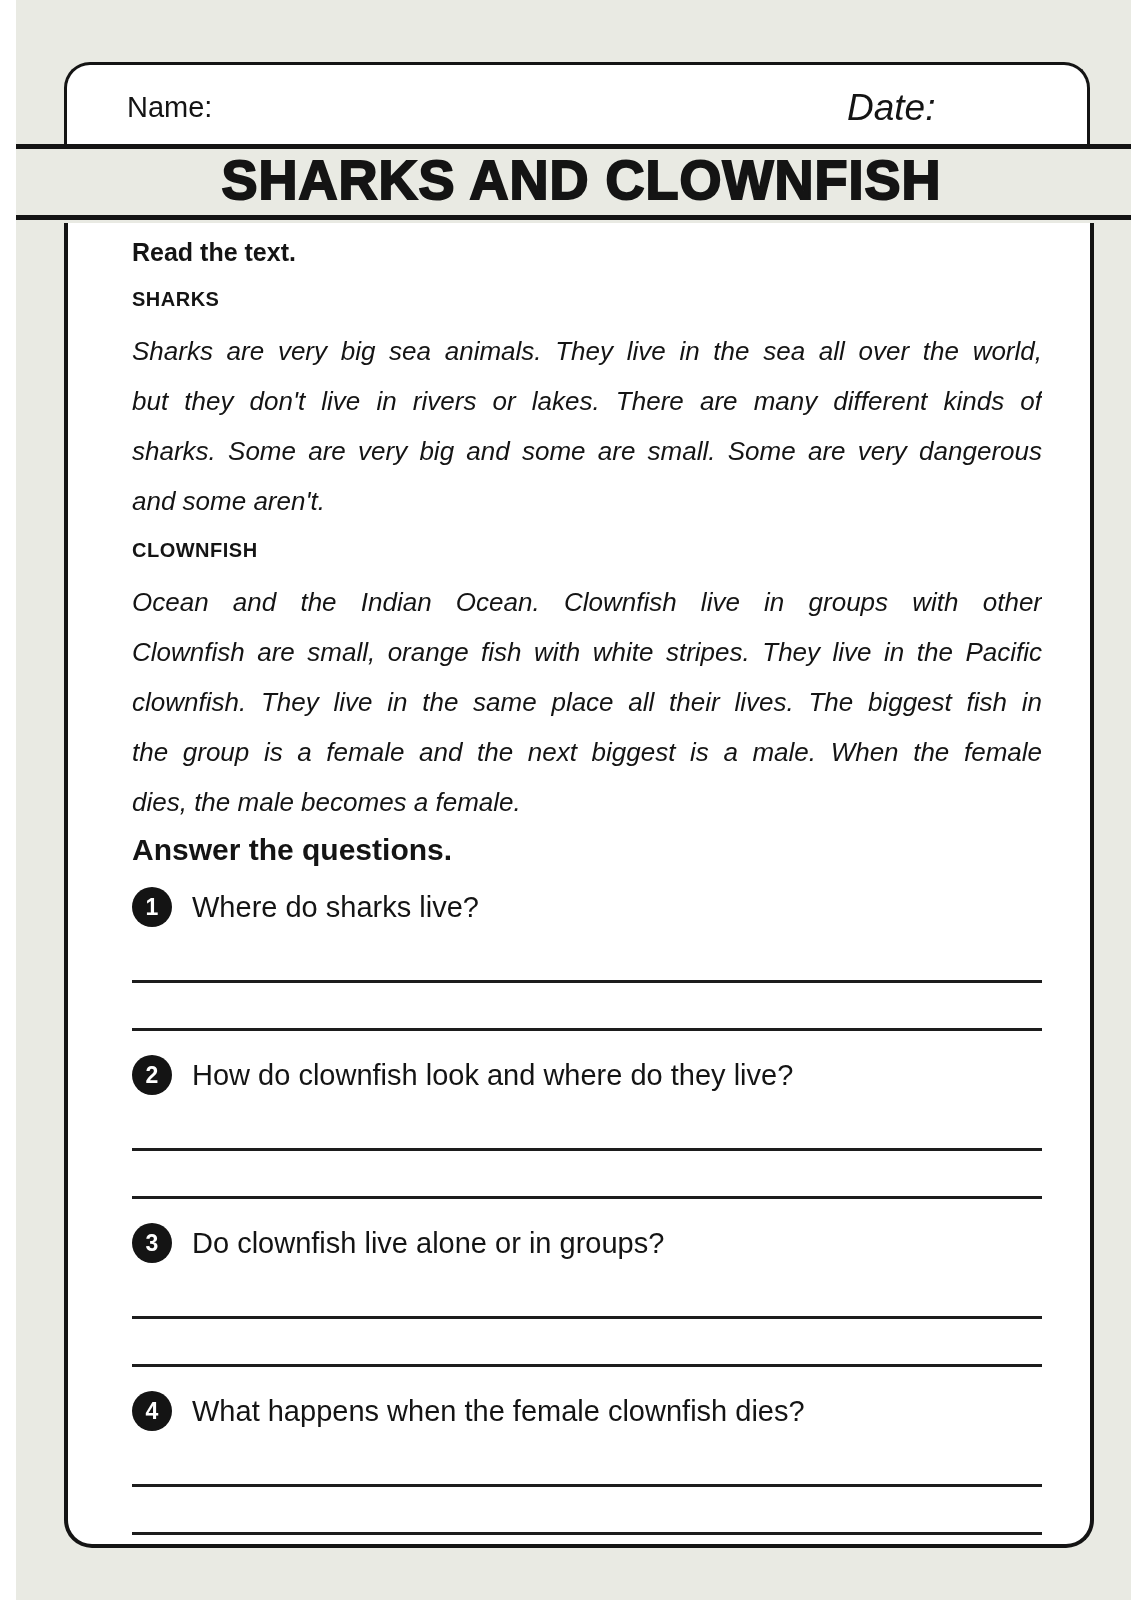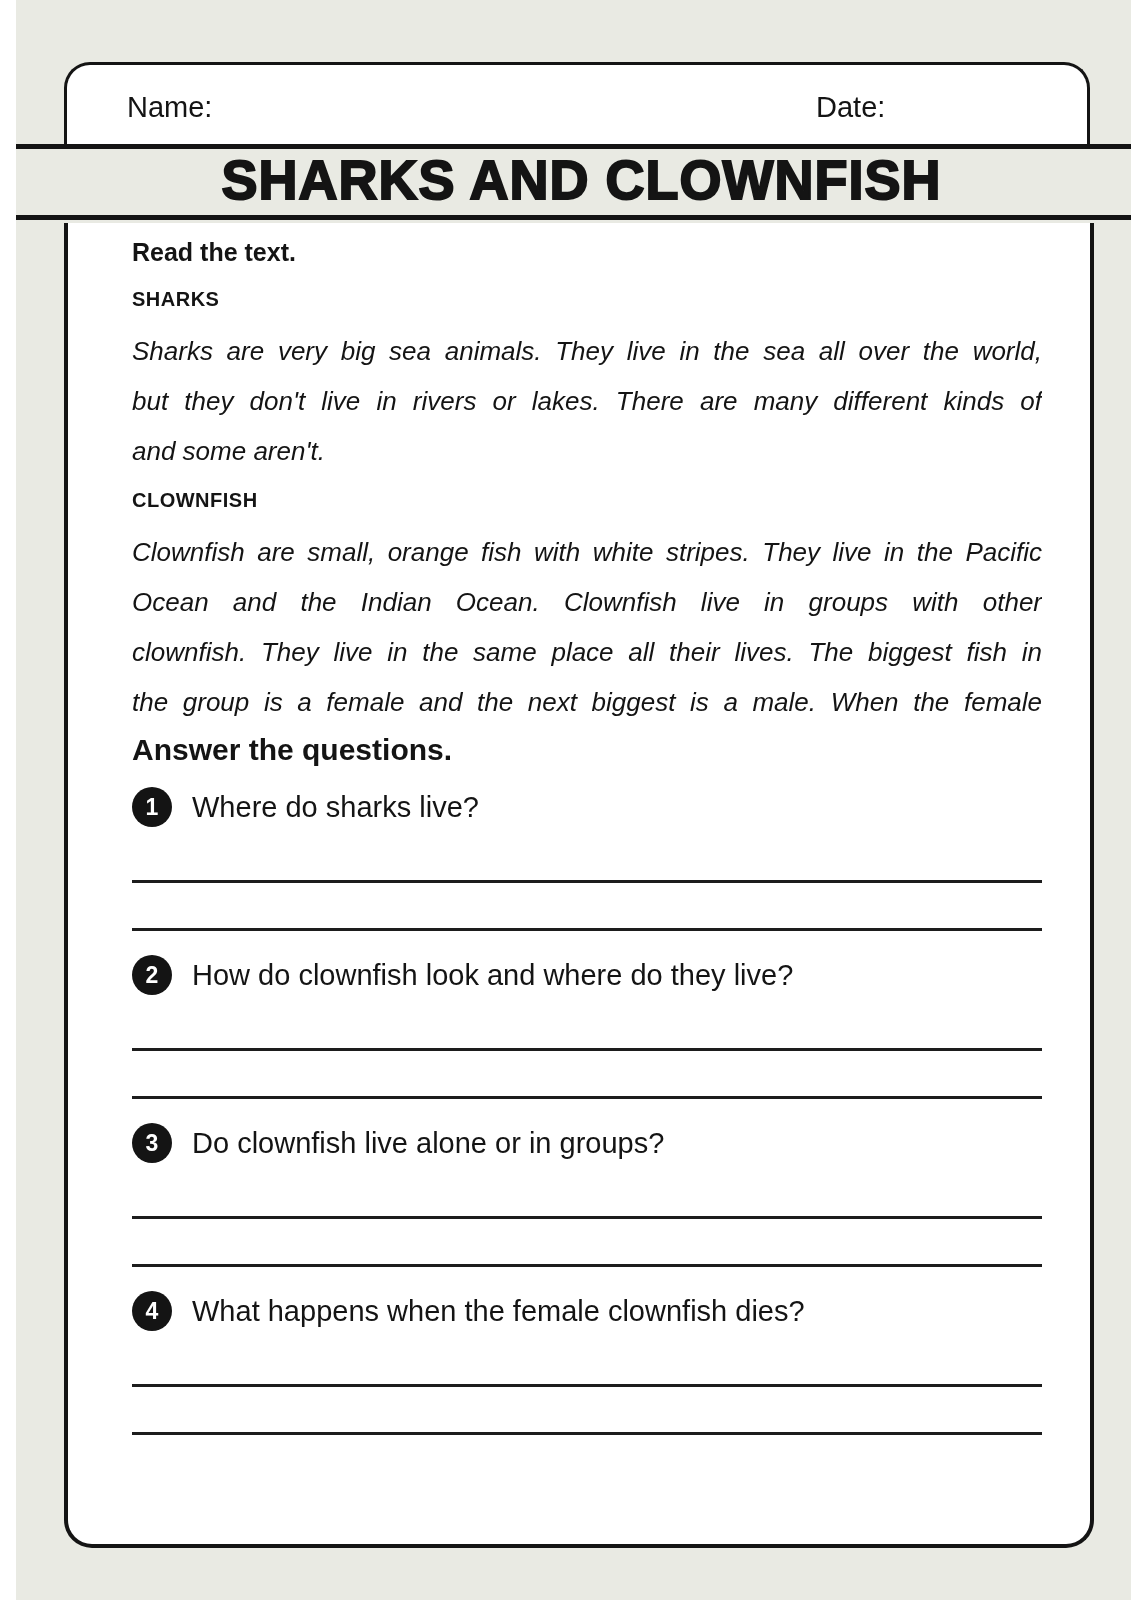--- a/index.html
+++ b/index.html
@@ -22,21 +22,21 @@
     box-sizing: border-box;
     background: #ffffff;
     border: 3px solid #141414;
     border-bottom: none;
     border-radius: 26px 26px 0 0;
     display: flex;
     align-items: center;
   }
   .name-label { margin-left: 60px; font-size: 29px; }
   .name-blank { flex: 0 0 380px; height: 40px; }
-  .date-label { position: absolute; left: 749px; font-size: 29px; }
+  .date-label { position: absolute; left: 780px; font-size: 37px; font-style: italic; }
   .date-blank { position: absolute; left: 845px; width: 150px; height: 40px; }
 
   
   .title-band {
     position: absolute;
     left: 0; top: 144px;
     width: 100%; height: 76px;
     box-sizing: border-box;
     background: #e9eae3;
     border-top: 5px solid #141414;
@@ -120,29 +120,31 @@
   </div>
 
   <div class="main-box">
 
     <div class="instruction">Read the text.</div>
 
     <div class="section-heading">SHARKS</div>
     <div class="para">
       <div class="para-line">Sharks are very big sea animals. They live in the sea all over the world,</div>
       <div class="para-line">but they don't live in rivers or lakes. There are many different kinds of</div>
+      <div class="para-line">sharks. Some are very big and some are small. Some are very dangerous</div>
       <div class="para-line last">and some aren't.</div>
     </div>
 
     <div class="section-heading">CLOWNFISH</div>
     <div class="para tight">
+      <div class="para-line">Ocean and the Indian Ocean. Clownfish live in groups with other</div>
       <div class="para-line">Clownfish are small, orange fish with white stripes. They live in the Pacific</div>
-      <div class="para-line">Ocean and the Indian Ocean. Clownfish live in groups with other</div>
       <div class="para-line">clownfish. They live in the same place all their lives. The biggest fish in</div>
       <div class="para-line">the group is a female and the next biggest is a male. When the female</div>
+      <div class="para-line last">dies, the male becomes a female.</div>
     </div>
 
     <div class="answer-heading">Answer the questions.</div>
 
     <div class="question-block">
       <div class="q-row">
         <div class="q-badge">1</div>
         <div class="q-text">Where do sharks live?</div>
       </div>
       <div class="answer-line"></div>

